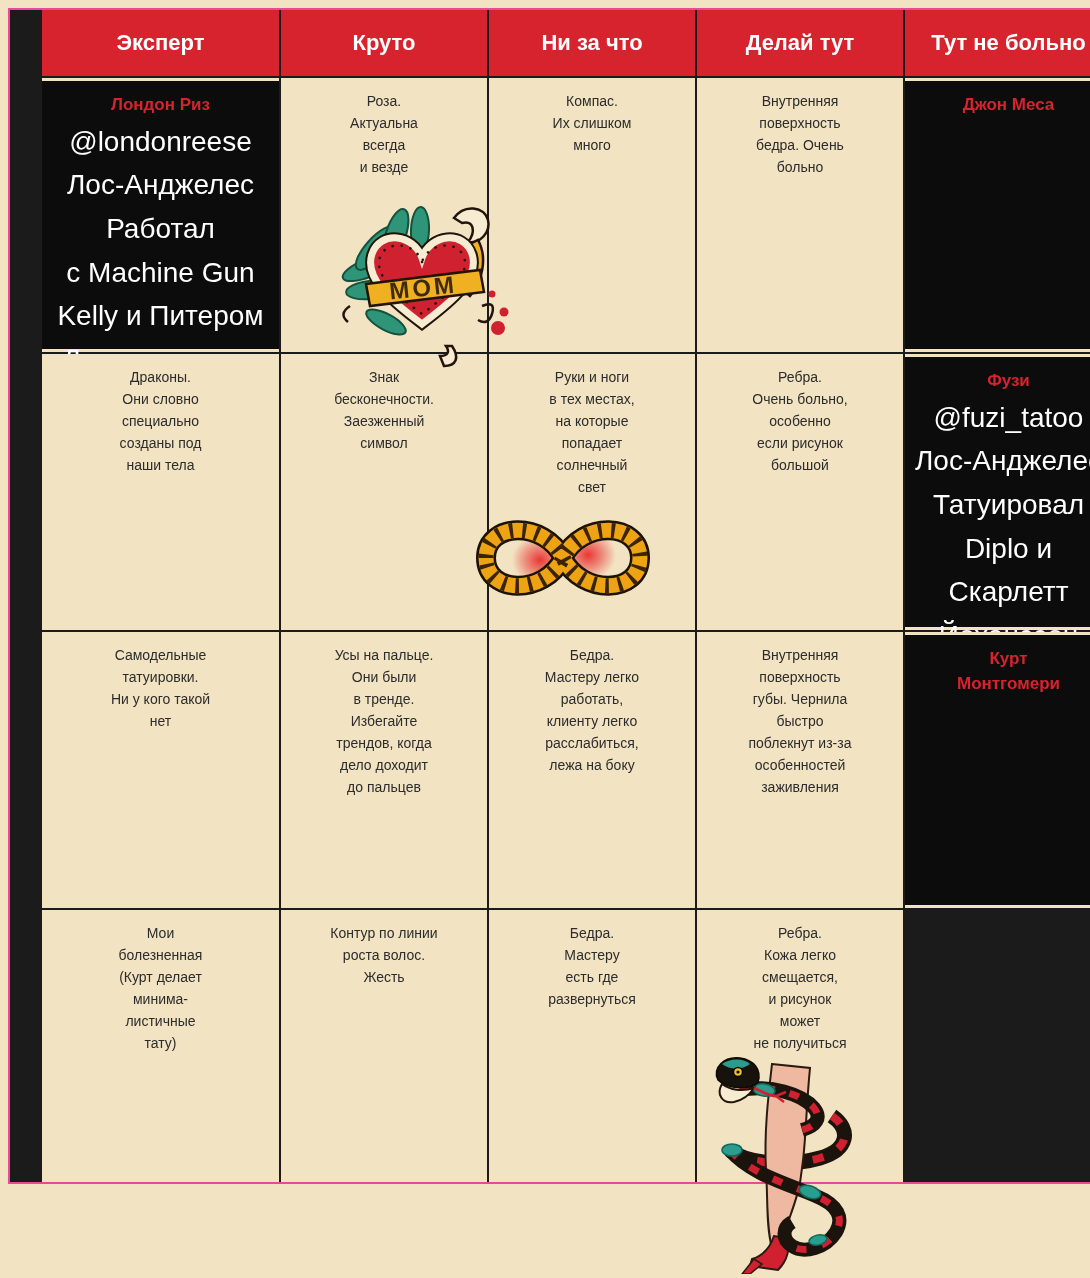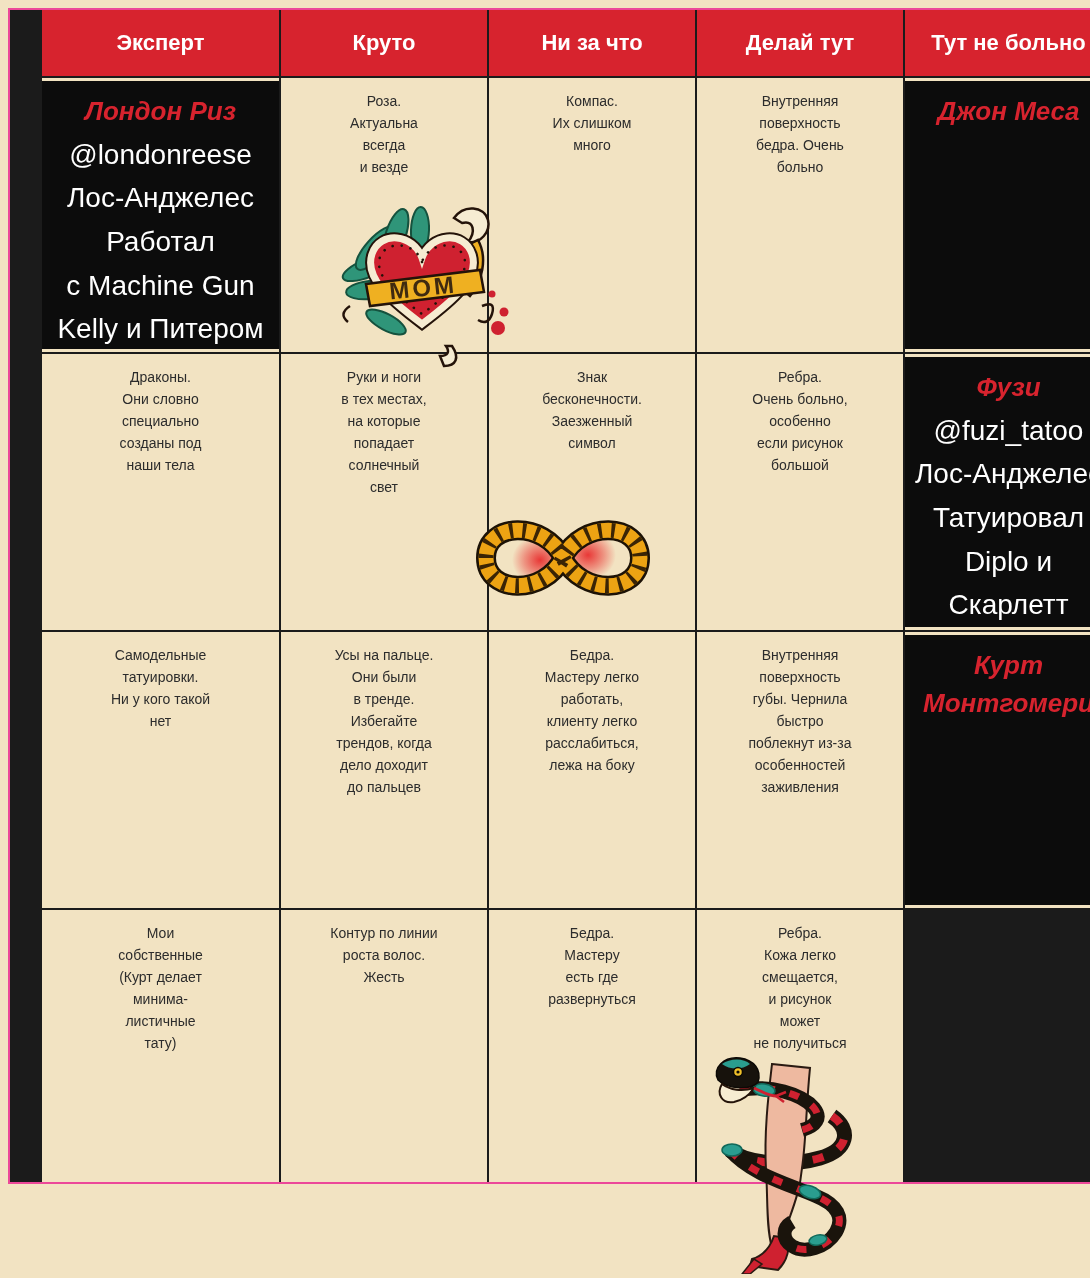--- a/index.html
+++ b/index.html
@@ -23,22 +23,22 @@
     background:#d7232e;color:#ffffff;
     display:flex;align-items:center;justify-content:center;
     font-weight:700;font-size:22px;
   }
   .ecell{background:#f2e3c2;padding:3px 0;box-sizing:border-box;}
   .einner{
     background:#0c0c0c;height:100%;box-sizing:border-box;
     padding:12px 4px 0;text-align:center;
   }
   .ename{
-    color:#d7232e;font-weight:700;font-size:26px;line-height:1.45;
-    white-space:pre-line;margin-bottom:2px;font-style:italic;
+    color:#d7232e;font-weight:700;font-size:17px;line-height:1.45;
+    white-space:pre-line;margin-bottom:2px;
   }
   .edetails{
     color:#ffffff;font-size:28px;line-height:1.56;white-space:pre-line;
   }
   .bcell{
     background:#f2e3c2;box-sizing:border-box;
     padding:13px 6px 0;text-align:center;
     font-size:14px;line-height:1.57;color:#2c2c2c;
     white-space:pre-line;
   }
@@ -86,30 +86,30 @@
     <div class="ecell">
       <div class="einner">
         <div class="ename">Джон Меса</div>
       </div>
     </div>
     <div class="bcell">Драконы.
 Они словно
 специально
 созданы под
 наши тела</div>
+    <div class="bcell">Знак
+бесконечности.
+Заезженный
+символ</div>
     <div class="bcell">Руки и ноги
 в тех местах,
 на которые
 попадает
 солнечный
 свет</div>
-    <div class="bcell">Знак
-бесконечности.
-Заезженный
-символ</div>
     <div class="bcell">Ребра.
 Очень больно,
 особенно
 если рисунок
 большой</div>
 
     <div class="ecell">
       <div class="einner">
         <div class="ename">Фузи</div>
         <div class="edetails">@fuzi_tatoo
@@ -144,21 +144,21 @@
 особенностей
 заживления</div>
 
     <div class="ecell">
       <div class="einner">
         <div class="ename">Курт
 Монтгомери</div>
       </div>
     </div>
     <div class="bcell">Мои
-собственные
+болезненная
 (Курт делает
 минима-
 листичные
 тату)</div>
     <div class="bcell">Контур по линии
 роста волос.
 Жесть</div>
     <div class="bcell">Бедра.
 Мастеру
 есть где

